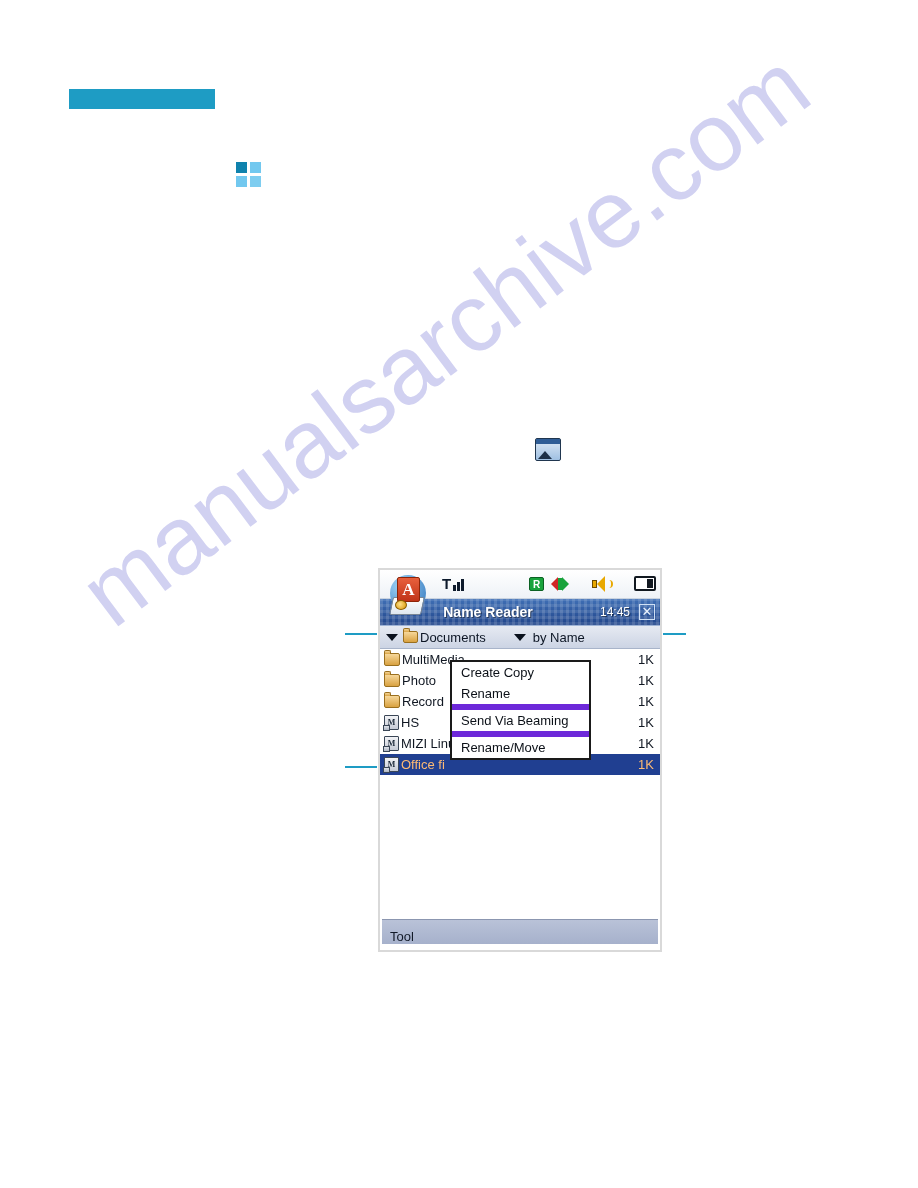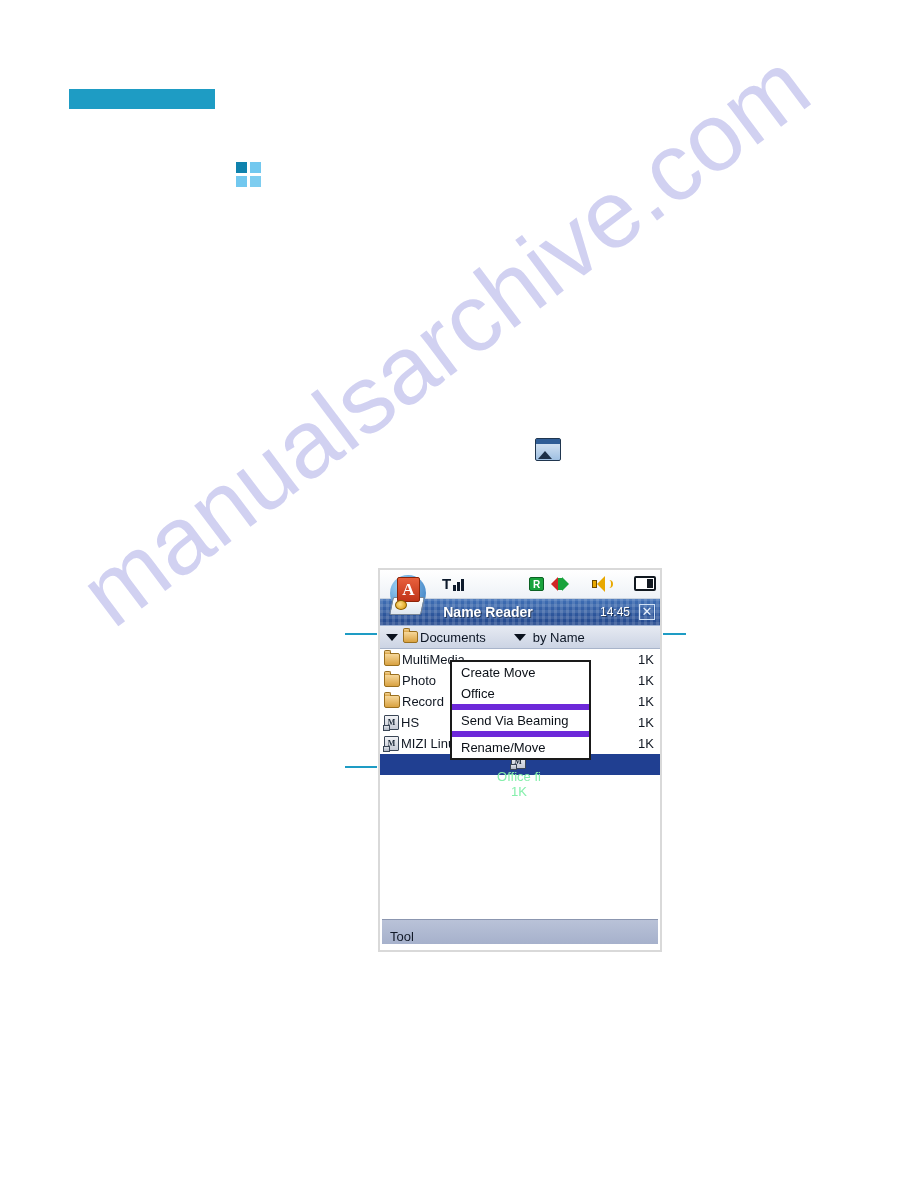--- a/index.html
+++ b/index.html
@@ -380,22 +380,21 @@
   .row {
     display: flex;
     align-items: center;
     height: 21px;
     padding: 0 6px 0 4px;
     font-size: 13px;
     color: #101722;
   }
   .row.selected {
     background: #203f91;
-    color: #86efac;
-    flex-direction: column;
+    color: #fdba74;
   }
   .row .name { flex: 1; }
   .row .size { font-size: 13px; }
 
   .ico {
     width: 17px;
     height: 15px;
     margin-right: 2px;
     position: relative;
     flex: 0 0 auto;
@@ -591,22 +590,22 @@
       <span class="size">1K</span>
     </div>
 
     <div class="row selected">
       <span class="ico doc"></span>
       <span class="name">Office fi</span>
       <span class="size">1K</span>
     </div>
 
     <div class="ctx-menu">
-      <div class="ctx-item">Create Move</div>
-      <div class="ctx-item">Office</div>
+      <div class="ctx-item">Create Copy</div>
+      <div class="ctx-item">Rename</div>
       <div class="ctx-item sep-top">Send Via Beaming</div>
       <div class="ctx-item sep-top">Rename/Move</div>
     </div>
   </div>
 
   <div class="tool-bar">
     <span>Tool</span>
   </div>
 
 </div>

